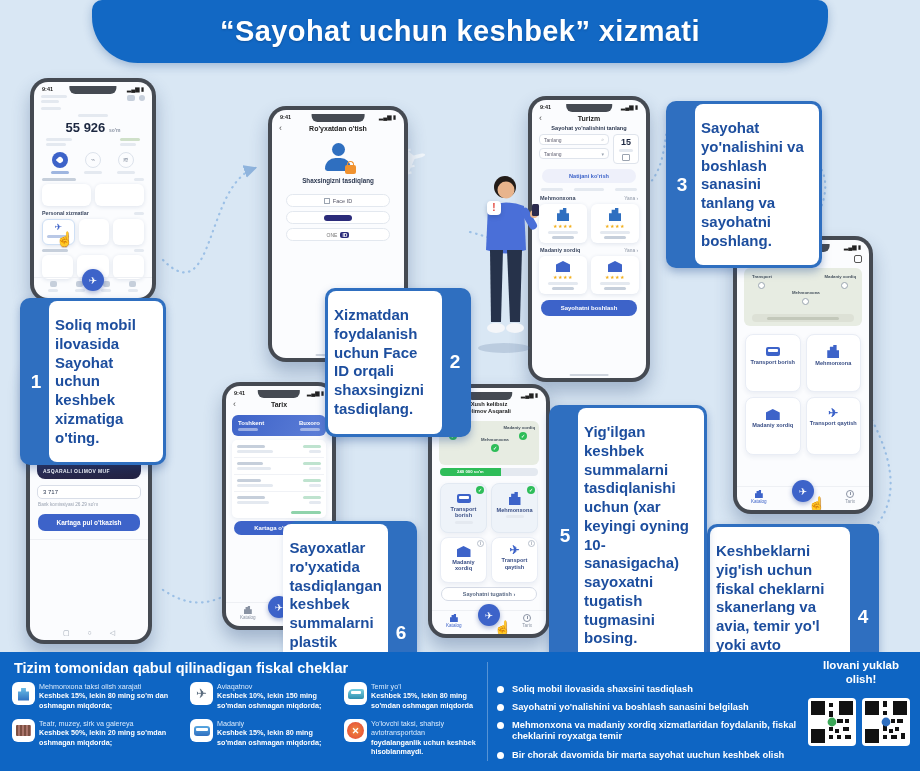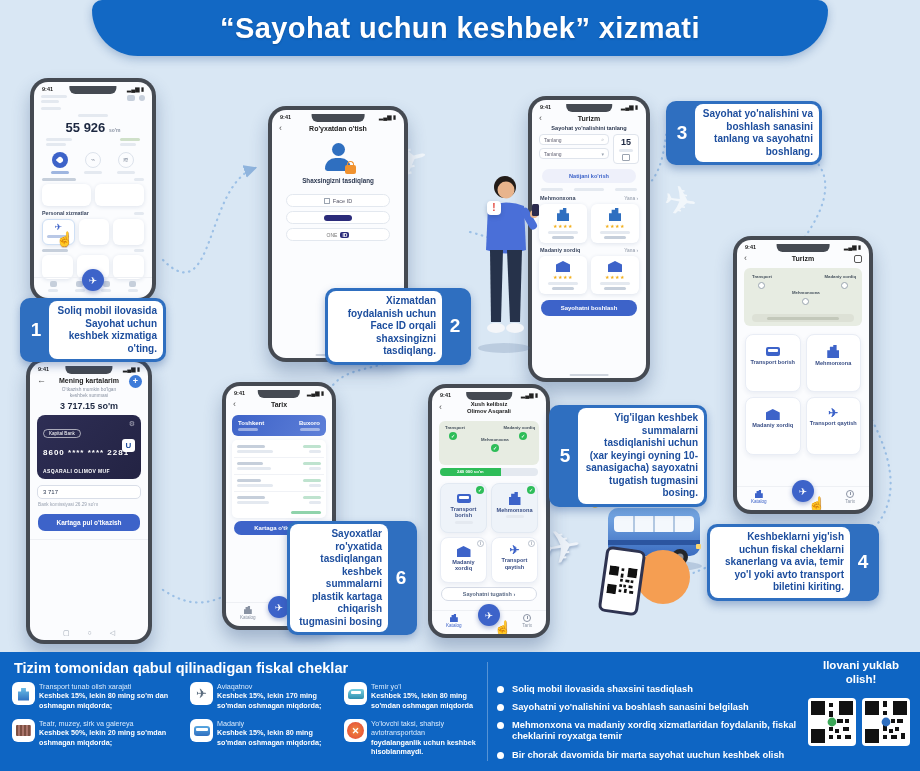--- a/index.html
+++ b/index.html
@@ -1,36 +1,36 @@
 <!DOCTYPE html>
 <html><head>
 <meta charset="utf-8">
 <style>
   *{box-sizing:border-box;margin:0;padding:0;}
   html,body{width:920px;height:771px;}
   body{position:relative;background:#d9e7f4;font-family:"Liberation Sans",sans-serif;overflow:hidden;}
   .abs{position:absolute;}
 
   
-  #banner{position:absolute;left:92px;top:0;width:736px;height:56px;background:#1268c4;
+  #banner{position:absolute;left:92px;top:0;width:736px;height:63px;background:#1268c4;
     border-radius:10px 10px 46px 46px;display:flex;align-items:center;justify-content:center;
     box-shadow:0 3px 10px rgba(20,70,140,.3);z-index:6;}
   #banner h1{color:#fff;font-size:29px;font-weight:bold;letter-spacing:.4px;text-shadow:0 1px 2px rgba(0,40,90,.35);}
 
   
   #decor{position:absolute;left:0;top:0;width:920px;height:771px;z-index:1;}
   .wplane{position:absolute;color:rgba(255,255,255,.65);z-index:1;}
 
   
   .step{position:absolute;display:flex;background:#2f6fc0;border-radius:10px;padding:3px;
     box-shadow:0 4px 8px rgba(25,70,140,.35);z-index:5;}
   .step.nr{flex-direction:row-reverse;}
   .step .num{width:26px;color:#fff;font-weight:bold;font-size:19px;display:flex;align-items:center;justify-content:center;flex:none;}
-  .step .txt{background:#fff;border-radius:8px;padding:4px 6px;color:#1d4e9e;font-weight:bold;
-    font-size:10px;line-height:1.25;text-align:right;flex:1;}
+  .step .txt{background:#fff;border-radius:8px;padding:15px 6px;color:#1d4e9e;font-weight:bold;
+    font-size:15px;line-height:1.25;text-align:left;flex:1;}
 
   
   .phone{position:absolute;background:#454a52;border-radius:18px;padding:4px;
     box-shadow:0 10px 18px rgba(30,60,110,.3);z-index:3;}
   .scr{position:relative;width:100%;height:100%;background:#fbfcfe;border-radius:14px;overflow:hidden;color:#333;}
   .notch{position:absolute;top:4px;left:50%;transform:translateX(-50%);width:40%;height:8px;background:#454a52;border-radius:0 0 6px 6px;z-index:9;}
   .sb{display:flex;justify-content:space-between;padding:4px 8px 1px;font-size:5.5px;color:#222;font-weight:bold;}
   .hd{display:flex;align-items:center;justify-content:center;position:relative;font-weight:bold;font-size:7px;color:#222;padding:4px 0 3px;}
   .hd .bk{position:absolute;left:7px;font-size:9px;color:#555;font-weight:normal;line-height:1;}
   .sk{background:#e4e9f0;border-radius:2px;height:3px;}
@@ -635,32 +635,32 @@
 </div>
 
 <div id="band">
   <div class="bandtitle" style="position:absolute;left:14px;top:8px;font-size:14.5px;">Tizim tomonidan qabul qilinadigan fiskal cheklar</div>
   <div class="fgrid">
     <div class="fitem">
       <div class="tile">
           <div class="ic-bld"></div>
         </div>
       <div class="ftxt">
-          <div class="t">Transport tunab olish xarajati</div>
+          <div class="t">Mehmonxona taksi olish xarajati</div>
           <div class="b">Keshbek 15%, lekin 80 ming so'm dan</div>
           <div class="b">oshmagan miqdorda;</div>
         </div>
     </div>
     <div class="fitem">
       <div class="tile">
           <span class="ic-pln">✈</span>
         </div>
       <div class="ftxt">
           <div class="t">Aviaqatnov</div>
-          <div class="b">Keshbek 15%, lekin 170 ming</div>
+          <div class="b">Keshbek 10%, lekin 150 ming</div>
           <div class="b">so'mdan oshmagan miqdorda;</div>
         </div>
     </div>
     <div class="fitem">
       <div class="tile">
           <div class="ic-trn"></div>
         </div>
       <div class="ftxt">
           <div class="t">Temir yo'l</div>
           <div class="b">Keshbek 15%, lekin 80 ming</div>

